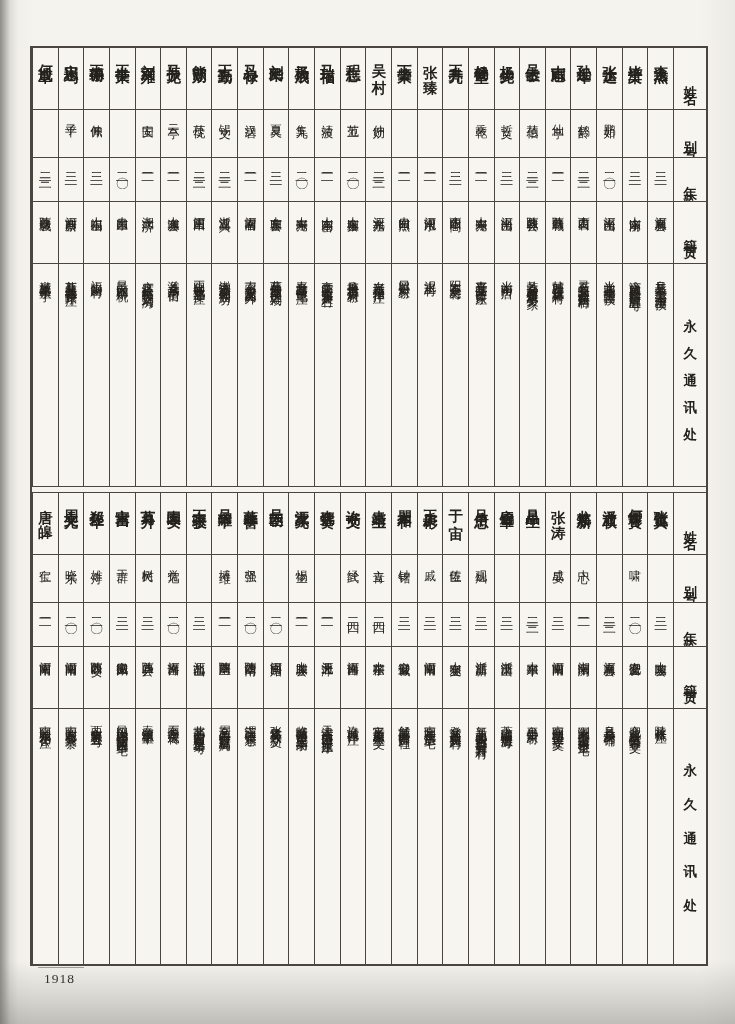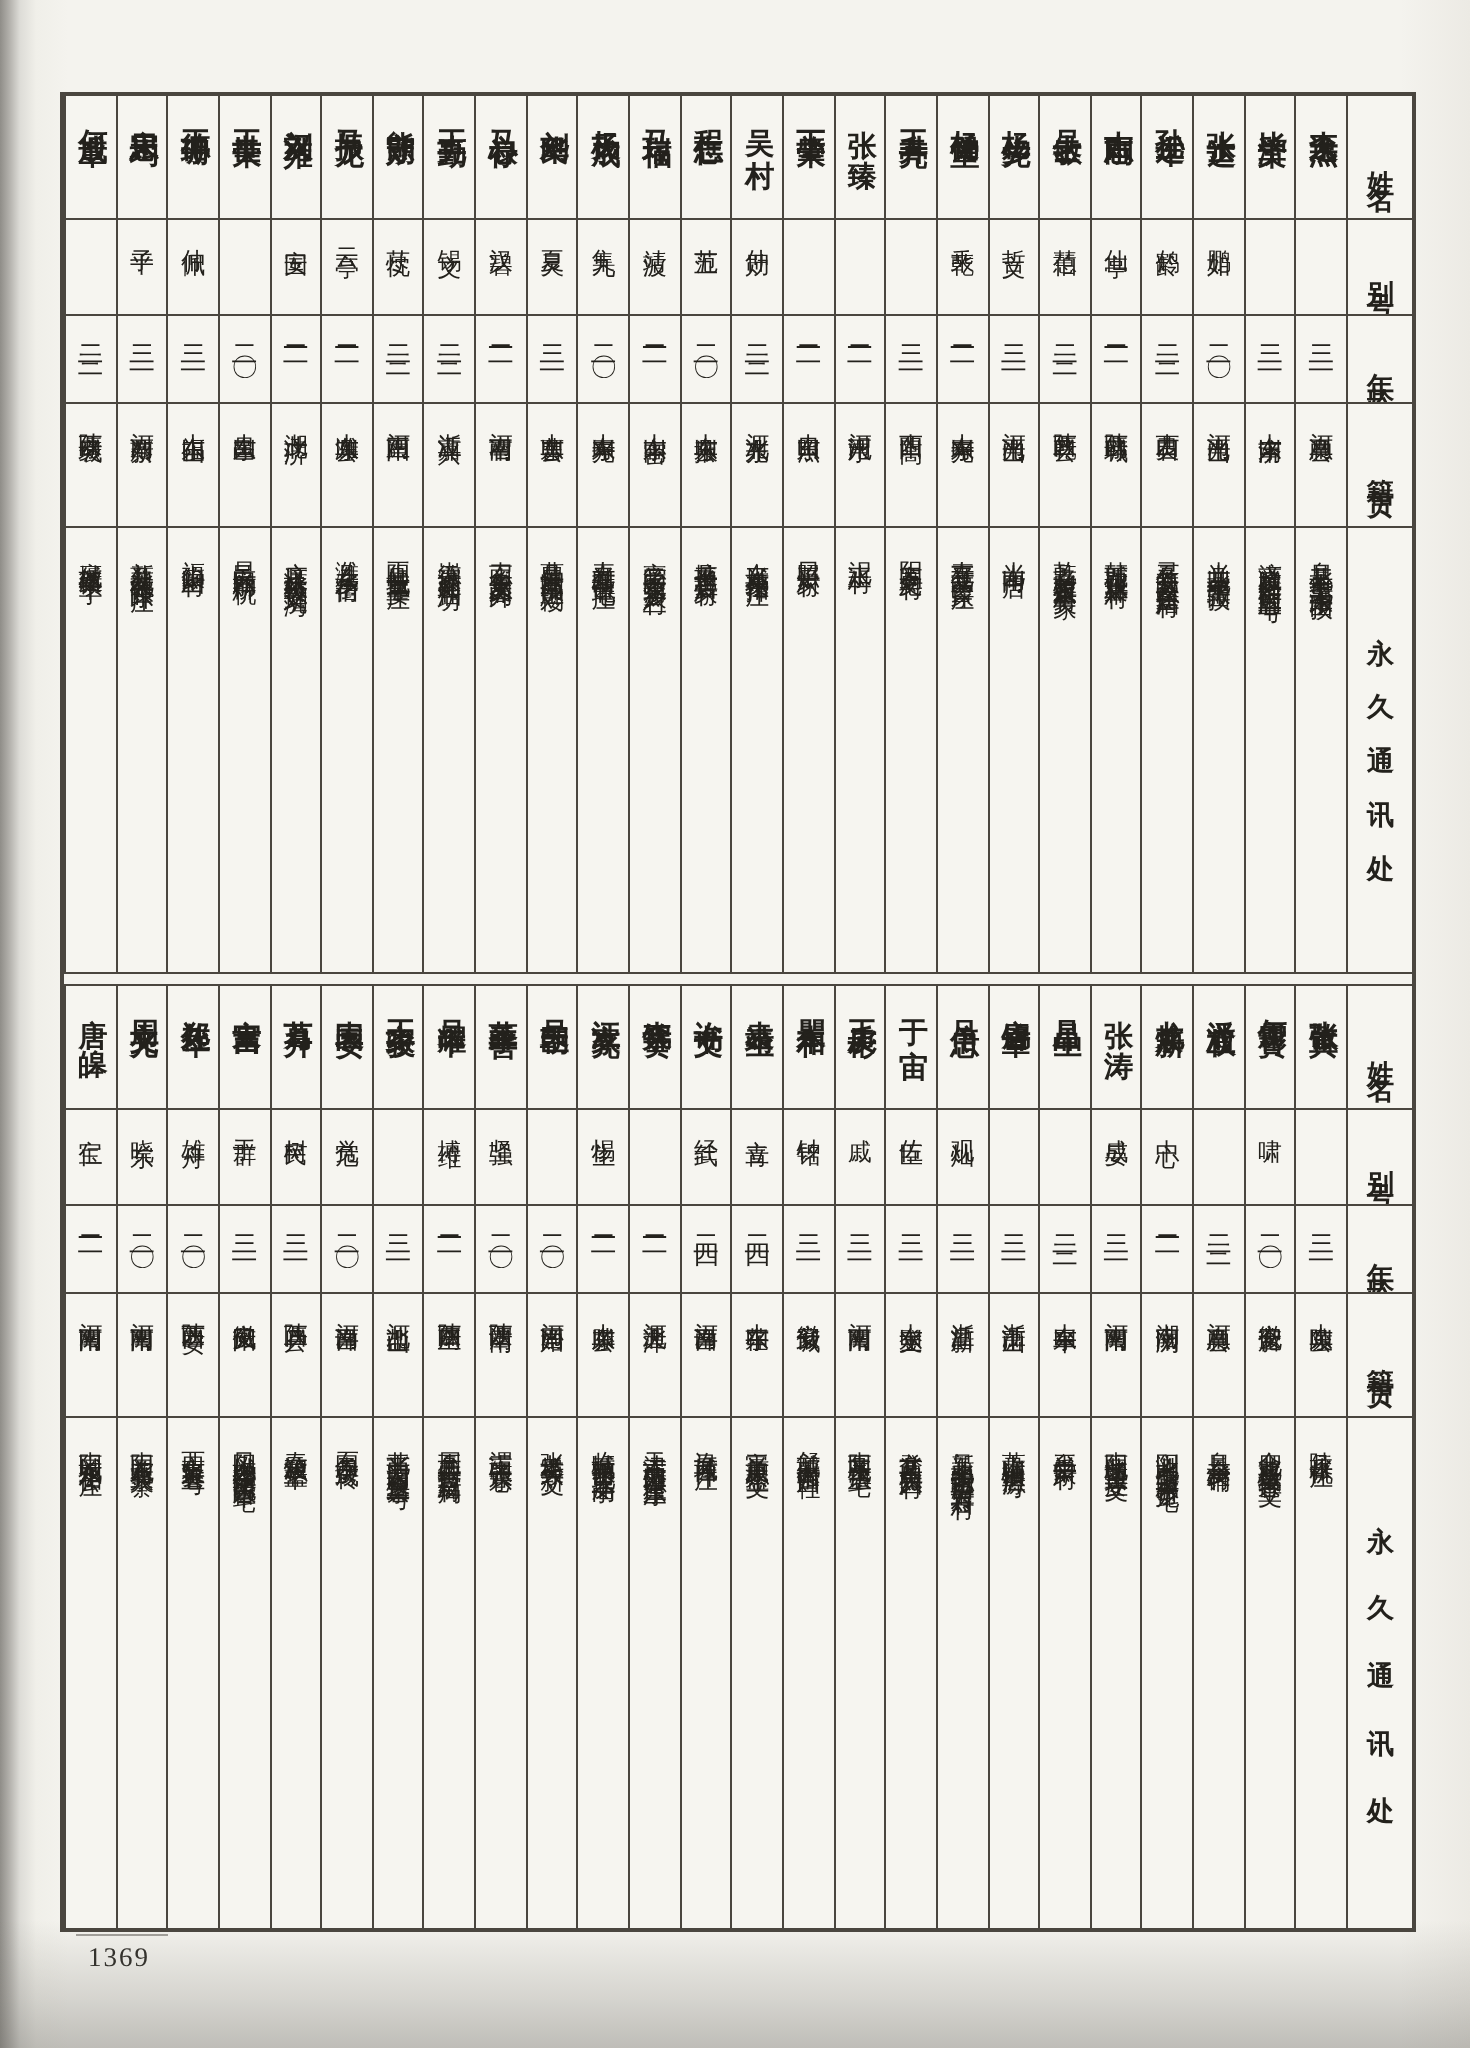--- a/index.html
+++ b/index.html
@@ -955,14 +955,14 @@
           <div class="cell c-native">
             <span class="vtxt">河南南阳</span>
           </div>
           <div class="cell c-addr">
             <span class="vtxt">南阳城东李相公庄</span>
           </div>
         </div>
       </div>
 
   </div>
-  <div class="page-number">1369</div>
+  <div class="page-number">1918</div>
 </div>
 
 </body></html>

